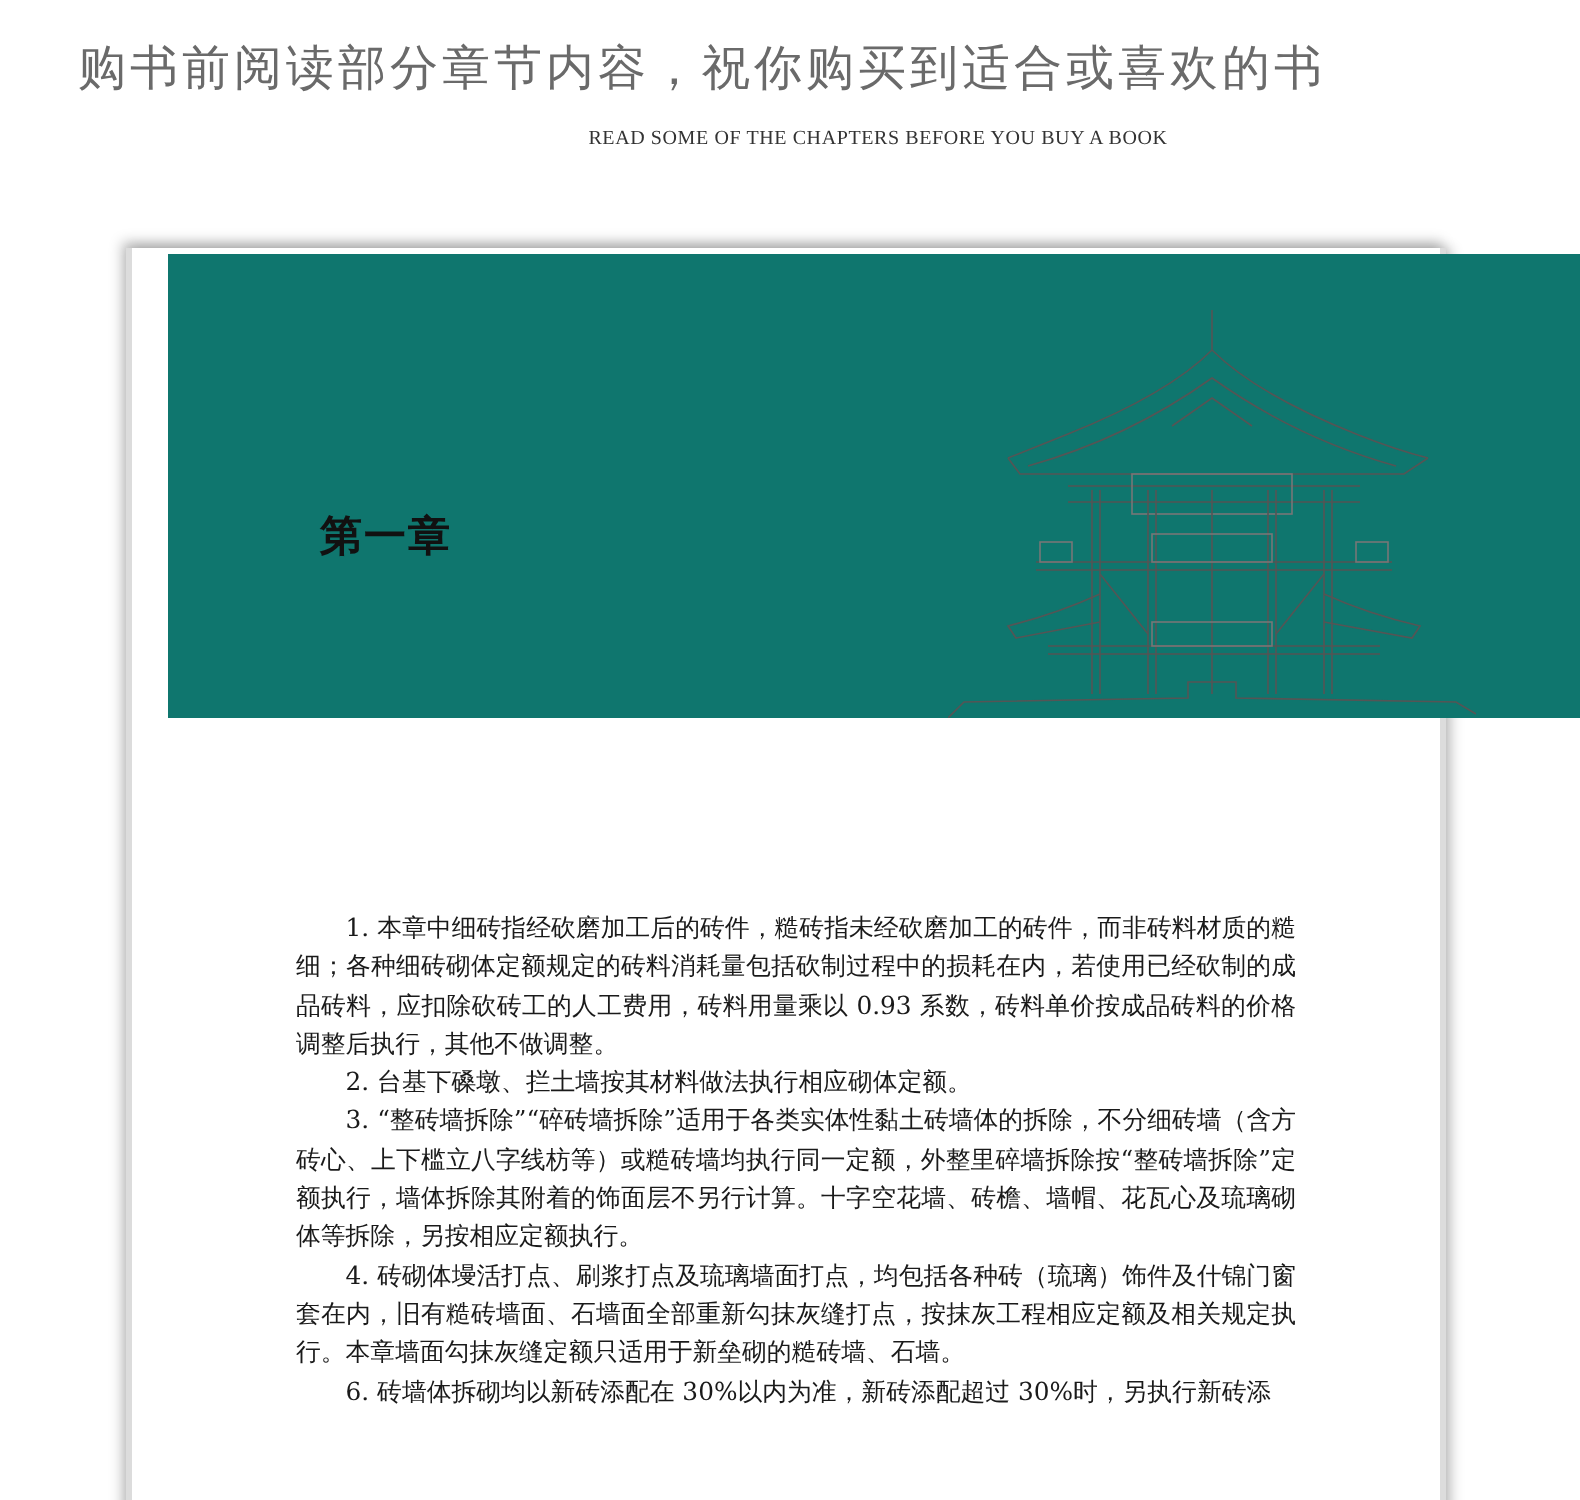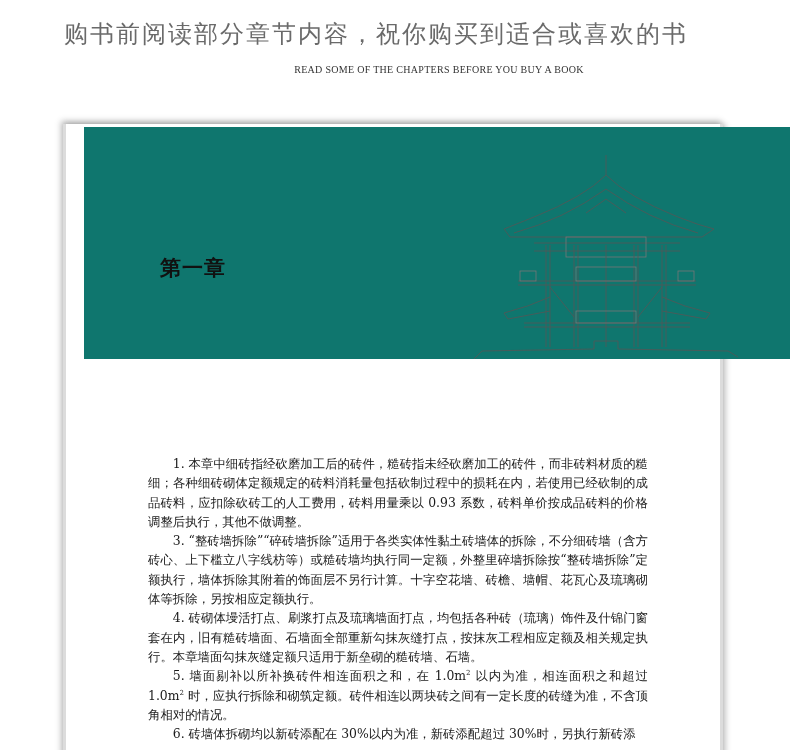--- a/index.html
+++ b/index.html
@@ -8,21 +8,20 @@
     background: #ffffff;
     font-family: "DejaVu Serif", serif;
     position: relative;
   }
   .header-title {
     position: absolute; left: 0; top: 18px; width: 702px;
     text-align: center;
     font-family: "DejaVu Sans", sans-serif;
     font-size: 24px; color: #6a6a6a; letter-spacing: 2px;
     font-weight: 300;
-    margin-left: 25px;
   }
   .header-sub {
     position: absolute; left: 0; top: 64px; width: 790px;
     text-align: center;
     font-family: "Liberation Serif", serif;
     font-size: 10px; color: #333; letter-spacing: 0.3px; margin-left: 44px;
   }
   .page {
     position: absolute; left: 63px; top: 124px; width: 660px; height: 640px;
     background: #fff;
@@ -105,18 +104,18 @@
       <line x1="50" y1="200" x2="216" y2="200"></line>
       <rect x="102" y="184" width="60" height="12" stroke="#777"></rect>
 
       <path d="M0 232 L8 224 L120 222 L120 214 L144 214 L144 222 L254 224 L264 230"></path>
     </svg>
   </div>
 
 
   <div class="body-text">
     <p>1. 本章中细砖指经砍磨加工后的砖件，糙砖指未经砍磨加工的砖件，而非砖料材质的糙细；各种细砖砌体定额规定的砖料消耗量包括砍制过程中的损耗在内，若使用已经砍制的成品砖料，应扣除砍砖工的人工费用，砖料用量乘以 0.93 系数，砖料单价按成品砖料的价格调整后执行，其他不做调整。</p>
+    <p>2. 台基下磉墩、拦土墙按其材料做法执行相应砌体定额。</p>
     <p>3. “整砖墙拆除”“碎砖墙拆除”适用于各类实体性黏土砖墙体的拆除，不分细砖墙（含方砖心、上下槛立八字线枋等）或糙砖墙均执行同一定额，外整里碎墙拆除按“整砖墙拆除”定额执行，墙体拆除其附着的饰面层不另行计算。十字空花墙、砖檐、墙帽、花瓦心及琉璃砌体等拆除，另按相应定额执行。</p>
     <p>4. 砖砌体墁活打点、刷浆打点及琉璃墙面打点，均包括各种砖（琉璃）饰件及什锦门窗套在内，旧有糙砖墙面、石墙面全部重新勾抹灰缝打点，按抹灰工程相应定额及相关规定执行。本章墙面勾抹灰缝定额只适用于新垒砌的糙砖墙、石墙。</p>
-    <p><span>5. 墙面剔补以所补换砖件相连面积之和，在 1.0m</span><sup>2</sup><span> 以内为准，相连面积之和超过 1.0m</span><sup>2</sup><span> 时，应执行拆除和砌筑定额。砖件相连以两块砖之间有一定长度的砖缝为准，不含顶角相对的情况。</span></p>
     <p>6. 砖墙体拆砌均以新砖添配在 30%以内为准，新砖添配超过 30%时，另执行新砖添</p>
   </div>
 </div>
 
 </body></html>

